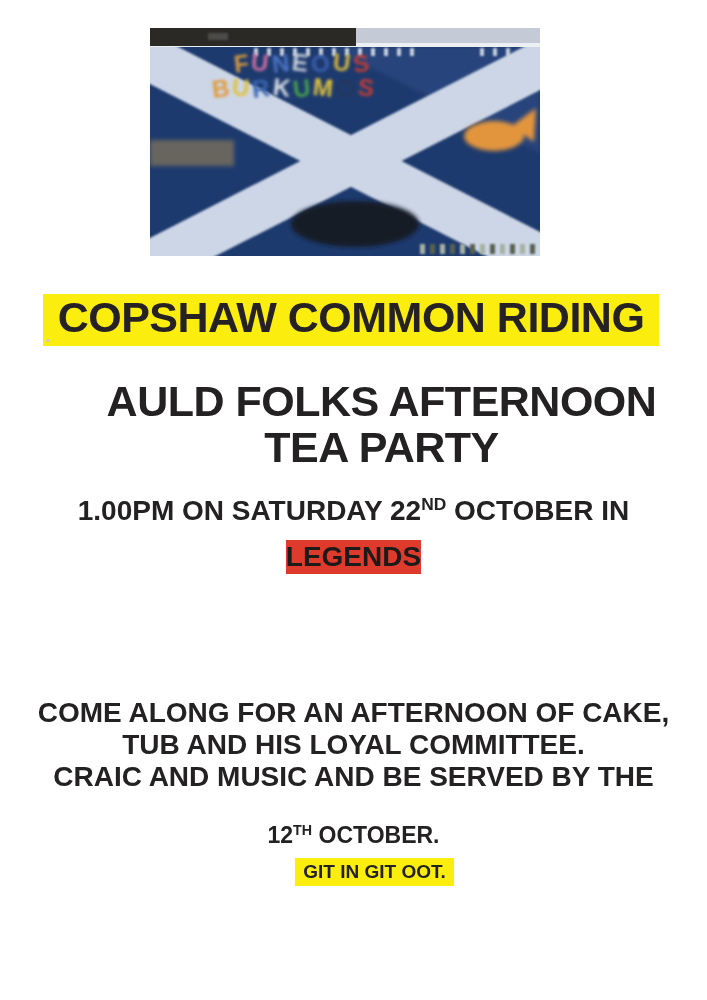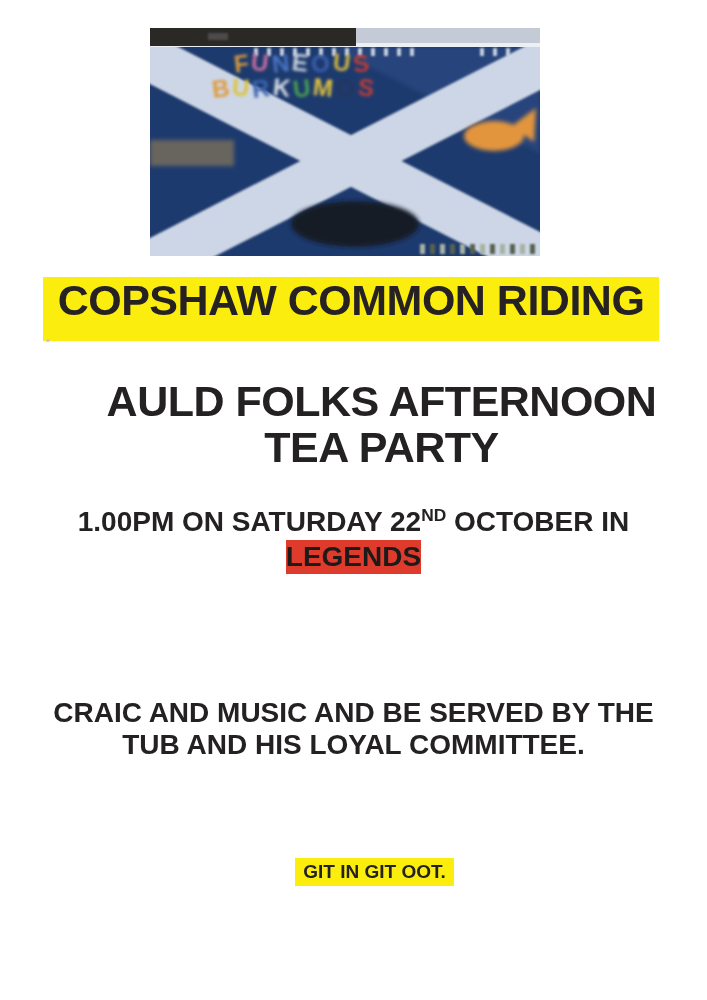--- a/index.html
+++ b/index.html
@@ -18,26 +18,26 @@
     margin:0 1.5px; line-height:1; display:inline-block;
   }
   .flag-letters .flag-letter:nth-child(odd)  { transform:rotate(-7deg) translateY(1px); }
   .flag-letters .flag-letter:nth-child(even) { transform:rotate(6deg); }
   .row1 { left:82px; top:23px; }
   .row2 { left:60px; top:48px; }
 
   
   .block { position:absolute; left:0; width:707px; text-align:center; }
   .title-bar {
-    position:absolute; left:43px; top:277px; width:616px; height:64px;
+    position:absolute; left:43px; top:294px; width:616px; height:52px;
     line-height:47px; font-size:43px; text-align:center; color:#262223;
     letter-spacing:-0.5px; white-space:nowrap;
   }
   .subtitle   { top:378px; font-size:43px; line-height:46px; letter-spacing:-0.5px;padding-left:28px; }
-  .when       { top:507px; font-size:28px; line-height:30px; }
+  .when       { top:496px; font-size:28px; line-height:30px; }
   .venue-row  { top:542px; font-size:28px; line-height:30px; }
   .venue-row .hl { padding:1px 0 2px; color:#1d1a1a; }
   .invite     { top:604px; font-size:28px; line-height:33px; }
   .details    { top:697px; font-size:28px; line-height:32px; }
   .rsvp       { top:821px; font-size:23px; line-height:29px; }
   .footer-row { top:860px; font-size:19px; line-height:24px;padding-left:21px; }
   .footer-row .hl { padding:3px 8px 4px; }
   sup { font-size:0.62em; vertical-align:baseline; position:relative; top:-0.55em; }
   .speck { position:absolute; left:46px; top:339px; width:4px; height:3px;
            background:#cfc8bd; border-radius:50%; }
@@ -145,24 +145,28 @@
 
   <div class="block when">
     <span>1.00PM ON SATURDAY 22</span><sup>ND</sup><span> OCTOBER IN</span>
   </div>
   <div class="block venue-row">
     <span class="hl" style="background: rgb(223, 59, 44);"><span>LEGENDS</span></span>
   </div>
 
 
   <div class="block details">
+    <div>COME ALONG FOR AN AFTERNOON OF CAKE,</div>
+    <div>TUB AND HIS LOYAL COMMITTEE.</div>
     <div>CRAIC AND MUSIC AND BE SERVED BY THE</div>
-    <div>TUB AND HIS LOYAL COMMITTEE.</div>
   </div>
 
   <div class="block rsvp">
+    <div>
+      <span>12</span><sup>TH</sup><span> OCTOBER.</span>
+    </div>
   </div>
 
   <div class="block footer-row">
     <span class="hl" style="background: rgb(251, 238, 14);"><span>GIT IN GIT OOT.</span></span>
   </div>
 
 </div>
 
 </body></html>

